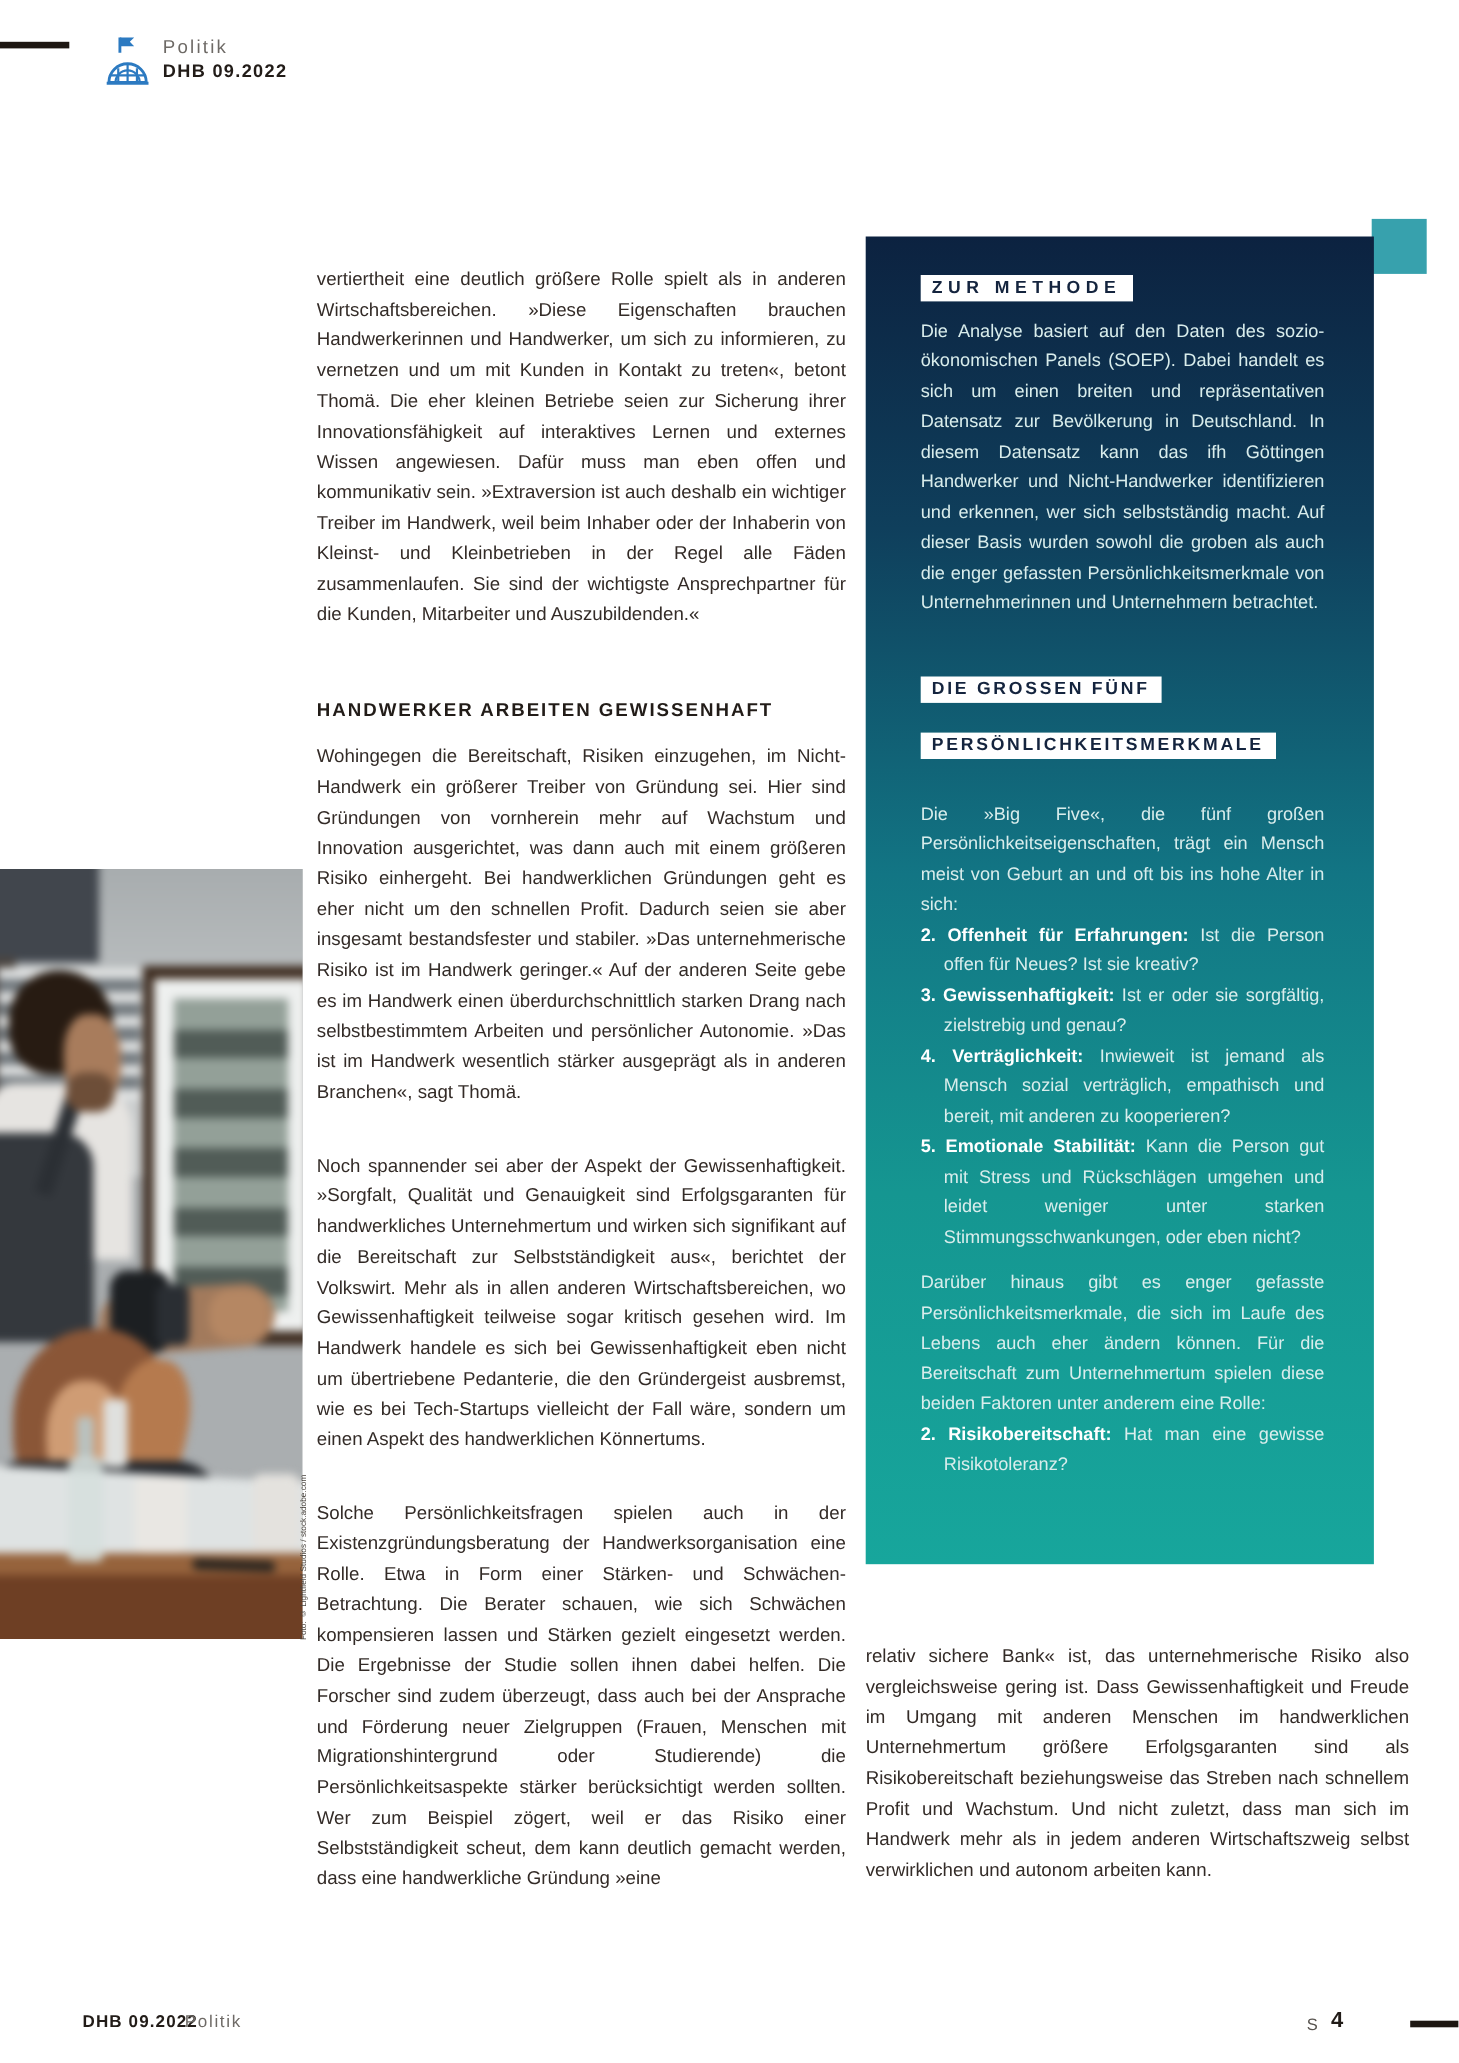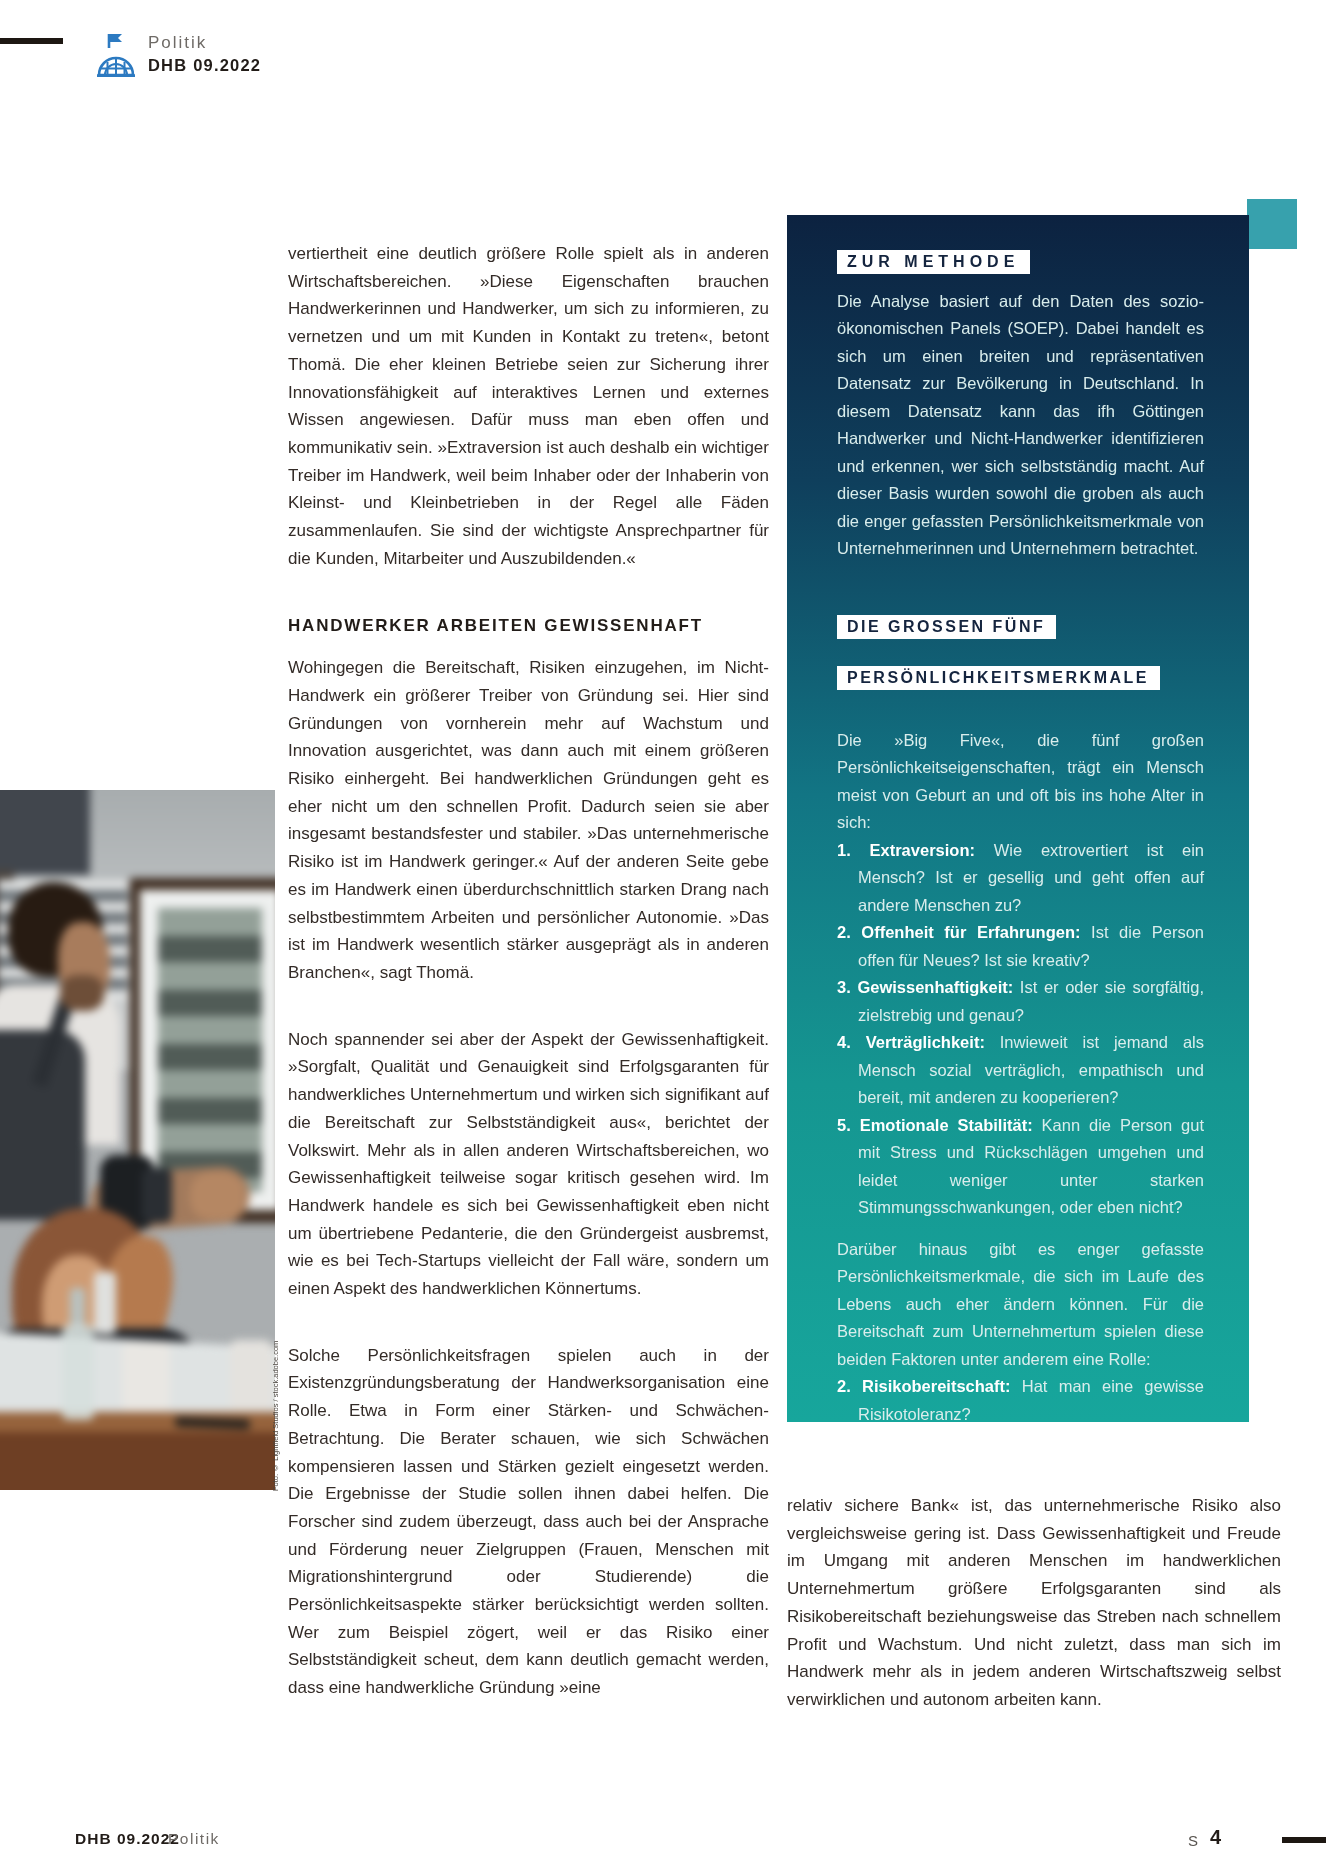--- a/index.html
+++ b/index.html
@@ -15,21 +15,21 @@
   .header-icon{left:95px;top:32px;width:42px;height:46px;}
   .kicker{left:148px;top:33px;font-size:17px;letter-spacing:2px;color:#6e6a66;}
   .issue{left:148px;top:56px;font-size:16.5px;font-weight:700;letter-spacing:1.2px;color:#221c18;}
 
   
   .bodycopy{font-size:17px;line-height:27.7px;text-align:justify;color:#332b27;}
   .left-col{left:288px;top:240px;width:481px;}
   .left-col p{margin:0;}
   .left-col .p-gap{margin-top:39px;}
   .sec-heading{
-    margin-top:40px;font-size:17px;font-weight:700;letter-spacing:1.8px;
+    margin-top:60px;font-size:17px;font-weight:700;letter-spacing:1.8px;
     color:#221c18;line-height:27.7px;text-align:left;
   }
   .right-col{left:787px;top:1492px;width:494px;}
   .right-col p{margin:0;}
 
   
   .accent-square{left:1247px;top:199px;width:50px;height:50px;background:#37a1ad;z-index:1;}
   .infobox{
     left:787px;top:215px;width:462px;height:1207px;z-index:2;box-sizing:border-box;
     padding:33px 45px 0 50px;
@@ -166,21 +166,20 @@
 
   <span class="box-label label-method">ZUR METHODE</span>
   <p class="after-label">Die Analyse basiert auf den Daten des sozio-ökonomischen Panels (SOEP). Dabei handelt es sich um einen breiten und repräsentativen Datensatz zur Bevölkerung in Deutschland. In diesem Datensatz kann das ifh Göttingen Handwerker und Nicht-Handwerker identifizieren und erkennen, wer sich selbstständig macht. Auf dieser Basis wurden sowohl die groben als auch die enger gefassten Persönlichkeitsmerkmale von Unternehmerinnen und Unternehmern betrachtet.</p>
 
   <div class="label-stack">
     <span class="box-label label-big5">DIE GROSSEN FÜNF</span><br>
     <span class="box-label label-big5">PERSÖNLICHKEITSMERKMALE</span>
   </div>
   <p class="after-label">Die »Big Five«, die fünf großen Persönlichkeitseigenschaften, trägt ein Mensch meist von Geburt an und oft bis ins hohe Alter in sich:</p>
 
-  <div class="tl-item"><span class="li-num">1.</span> <span class="li-term">Extraversion:</span> <span class="li-text">Wie extrovertiert ist ein Mensch? Ist er gesellig und geht offen auf andere Menschen zu?</span></div>
   <div class="tl-item"><span class="li-num">2.</span> <span class="li-term">Offenheit für Erfahrungen:</span> <span class="li-text">Ist die Person offen für Neues? Ist sie kreativ?</span></div>
   <div class="tl-item"><span class="li-num">3.</span> <span class="li-term">Gewissenhaftigkeit:</span> <span class="li-text">Ist er oder sie sorgfältig, zielstrebig und genau?</span></div>
   <div class="tl-item"><span class="li-num">4.</span> <span class="li-term">Verträglichkeit:</span> <span class="li-text">Inwieweit ist jemand als Mensch sozial verträglich, empathisch und bereit, mit anderen zu kooperieren?</span></div>
   <div class="tl-item"><span class="li-num">5.</span> <span class="li-term">Emotionale Stabilität:</span> <span class="li-text">Kann die Person gut mit Stress und Rückschlägen umgehen und leidet weniger unter starken Stimmungsschwankungen, oder eben nicht?</span></div>
 
   <p class="outro">Darüber hinaus gibt es enger gefasste Persönlichkeitsmerkmale, die sich im Laufe des Lebens auch eher ändern können. Für die Bereitschaft zum Unternehmertum spielen diese beiden Faktoren unter anderem eine Rolle:</p>
 
   <div class="tl-item"><span class="li-num">2.</span> <span class="li-term">Risikobereitschaft:</span> <span class="li-text">Hat man eine gewisse Risikotoleranz?</span></div>
 </div>
 

